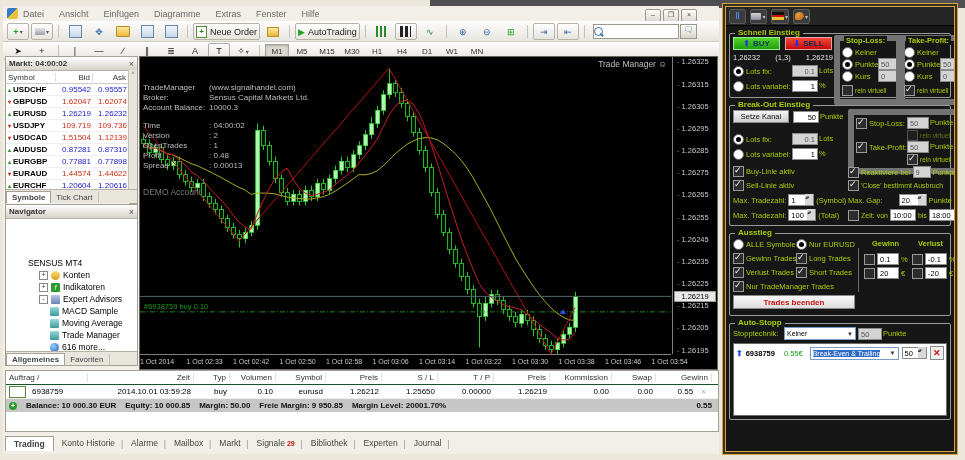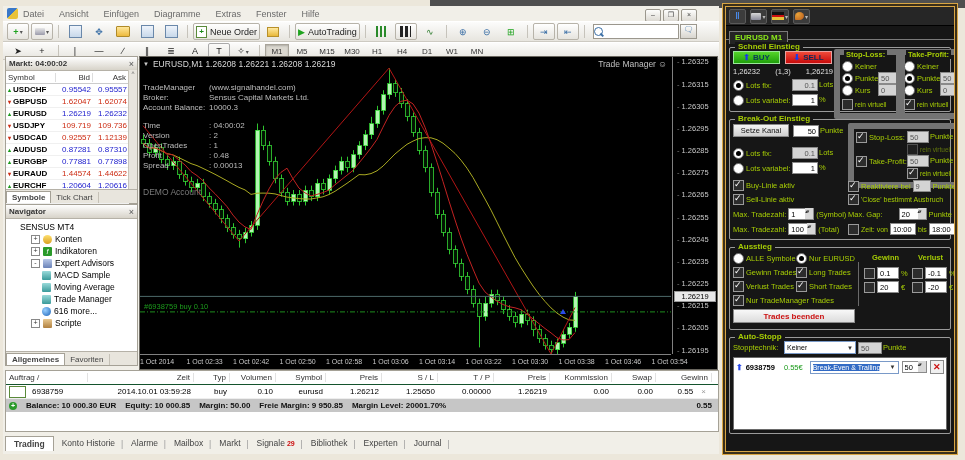--- a/index.html
+++ b/index.html
@@ -49,21 +49,21 @@
   .mwrow .v{text-align:right;padding-right:2px;}
   .v.up{color:#1919cc;}
   .v.dn{color:#cc2a11;}
   .arr{font-size:6px;}
   .arr.up{color:#1a9a1a;}
   .arr.dn{color:#cc2a11;}
   .mwsb{position:absolute;right:0;top:13px;width:8px;bottom:13px;background:#e8e5de;border-left:1px solid #c8c4ba;font-size:6px;color:#666;text-align:center;}
   .ptabs{position:absolute;left:0;right:0;bottom:0;height:13px;background:#e8e5dd;border-top:1px solid #b5b1a7;display:flex;font-size:8px;align-items:flex-end;}
   .ptab{padding:1px 5px;color:#444;border-right:1px solid #c5c1b7;}
   .ptab.active{background:#fff;border:1px solid #a5a196;border-bottom:none;font-weight:bold;}
-  .navtree{font-size:8.5px;color:#000;padding:2px 0 0 12px;}
+  .navtree{font-size:8.5px;color:#000;padding:2px 0 0 20px;margin-top:36px;}
   .ntrow{height:12px;display:flex;align-items:center;gap:3px;white-space:nowrap;}
   .exp{width:7px;height:7px;border:1px solid #888;background:#fff;font-size:7px;line-height:5px;text-align:center;color:#333;flex:none;}
   .nico{width:9px;height:9px;flex:none;border-radius:1px;}
   .nico.accounts{background:linear-gradient(#ffe070,#d8a020);border-radius:50%;}
   .nico.indicators{background:#2a9a2a;color:#fff;font-size:7px;line-height:9px;text-align:center;font-style:italic;}
   .nico.experts{background:linear-gradient(#b8c8e8,#6a82b8);}
   .nico.ea{background:linear-gradient(#9adada,#3a9a9a);}
   .nico.globe{background:radial-gradient(circle at 35% 35%,#9ad0ff,#1a62b8);border-radius:50%;}
   .nico.scripts{background:linear-gradient(#e8c890,#b08040);}
   
@@ -307,21 +307,21 @@
                 <span>USDJPY</span>
               </span>
               <span class="v dn">109.719</span>
               <span class="v dn">109.736</span>
             </div>
             <div class="mwrow">
               <span class="sym">
                 <span class="arr dn">▾</span>
                 <span>USDCAD</span>
               </span>
-              <span class="v dn">0.92557</span>
+              <span class="v dn">1.51504</span>
               <span class="v dn">1.12139</span>
             </div>
             <div class="mwrow">
               <span class="sym">
                 <span class="arr up">▴</span>
                 <span>AUDUSD</span>
               </span>
               <span class="v up">0.87281</span>
               <span class="v up">0.87310</span>
             </div>
@@ -566,24 +566,20 @@
             <rect x="427.5" y="270.4" width="4" height="6.6" fill="#b2f5b2" stroke="#35d435" stroke-width="0.8" shape-rendering="crispEdges"></rect>
             <line x1="435.5" y1="234.9" x2="435.5" y2="274.8" stroke="#2ec42e" stroke-width="1"></line>
             <rect x="433.5" y="239.4" width="4" height="31.0" fill="#b2f5b2" stroke="#35d435" stroke-width="0.8" shape-rendering="crispEdges"></rect>
             <polyline points="3,86.4 9,90.9 15,90.9 21,93.6 27,96.6 33,97.9 39,100.7 45,103.6 51,106.6 57,108.6 63,111.4 69,114.3 75,117.3 81,120.5 87,123.8 93,127.2 99,130.4 105,132.9 111,137.4 117,136.2 123,136.1 129,136.2 135,136.9 141,138.6 147,140.1 153,140.9 159,141.6 165,142.0 171,142.0 177,140.9 183,139.8 189,137.5 195,134.3 201,130.3 207,126.3 213,122.0 219,117.6 225,117.8 231,116.6 237,113.8 243,109.1 249,103.1 255,97.0 261,92.0 267,87.3 273,84.1 279,81.5 285,80.7 291,80.8 297,82.7 303,86.2 309,91.1 315,96.4 321,103.2 327,111.2 333,120.5 339,131.3 345,142.0 351,153.1 357,165.1 363,177.2 369,189.0 375,200.5 381,210.6 387,220.0 393,229.0 399,237.2 405,244.4 411,250.9 417,256.1 423,260.1 429,262.9 435,263.3" fill="none" stroke="#aaaa22" stroke-width="1"></polyline>
             <polyline points="3,86.4 9,90.9 15,90.9 21,93.6 27,96.6 33,97.9 39,103.1 45,107.9 51,114.5 57,118.6 63,123.7 69,130.8 75,136.7 81,143.0 87,149.6 93,158.1 99,165.1 105,169.9 111,172.5 117,157.7 123,144.1 129,131.9 135,121.9 141,115.3 147,111.2 153,121.9 159,131.1 165,135.9 171,138.9 177,137.4 183,135.6 189,133.0 195,127.8 201,123.0 207,118.2 213,113.4 219,106.0 225,98.6 231,90.9 237,82.4 243,70.2 249,58.4 255,49.5 261,44.3 267,43.2 273,46.9 279,56.1 285,70.2 291,86.8 297,105.3 303,124.5 309,144.1 315,162.9 321,181.0 327,197.3 333,212.0 339,226.1 345,234.9 351,240.1 357,244.2 363,247.5 369,249.7 375,250.8 381,252.7 387,257.1 393,261.9 399,266.7 405,271.5 411,275.9 417,280.7 423,283.0 429,282.6 435,275.6" fill="none" stroke="#c22222" stroke-width="1"></polyline>
             <polyline points="3,68.7 99,184.0 249,11.1 411,297.0 435,250.5" fill="none" stroke="#b21515" stroke-width="1"></polyline>
             <line x1="0" y1="239.4" x2="531" y2="239.4" stroke="#4d6a6a" stroke-width="1"></line>
             <line x1="0" y1="254.9" x2="531" y2="254.9" stroke="#1e8c1e" stroke-width="1" stroke-dasharray="5 2 1 2"></line>
             <path d="M 423 251.88805970149255 L 426 256.8880597014926 L 420 256.8880597014926 Z" fill="#2a4ae8"></path>
           </svg>
-        <div class="chead">
-            <span class="tri">▼</span>
-            <span>EURUSD,M1  1.26208 1.26221 1.26208 1.26219</span>
-          </div>
         <div class="cwm">Trade Manager ☺</div>
         <div class="coverlay" id="coverlay">
             <div><span class="ol">TradeManager</span><span>(www.signalhandel.com)</span></div>
             <div><span class="ol">Broker:</span><span>Sensus Capital Markets Ltd.</span></div>
             <div><span class="ol">Account Balance:</span><span>10000.3</span></div>
             <div style="height: 8px;"></div>
             <div><span class="ol">Time</span><span>: 04:00:02</span></div>
             <div><span class="ol">Version</span><span>: 2</span></div>
             <div><span class="ol">OpenTrades</span><span>: 1</span></div>
             <div><span class="ol">Profit</span><span>: 0.48</span></div>
@@ -695,23 +691,20 @@
           </span>
       <span class="tmbtn">
             <span class="flagde"></span>
             <span class="tmdrop">▾</span>
           </span>
       <span class="tmbtn">
             <span class="palico"></span>
             <span class="tmdrop">▾</span>
           </span>
     </div>
-    <div style="border-bottom:1px solid #7a7a7a;height:13px;">
-      <span class="tm-tab">EURUSD M1</span>
-    </div>
 
     <div class="grp" style="height:63px;">
       <span class="gt">Schnell Einstieg</span>
       <button class="buybtn" style="left:3px;top:3px;">
             <span class="barrow">⬆</span>
             <span>BUY</span>
           </button>
       <button class="sellbtn" style="left:55px;top:3px;">
             <span class="barrow">⬇</span>
             <span>SELL</span>

